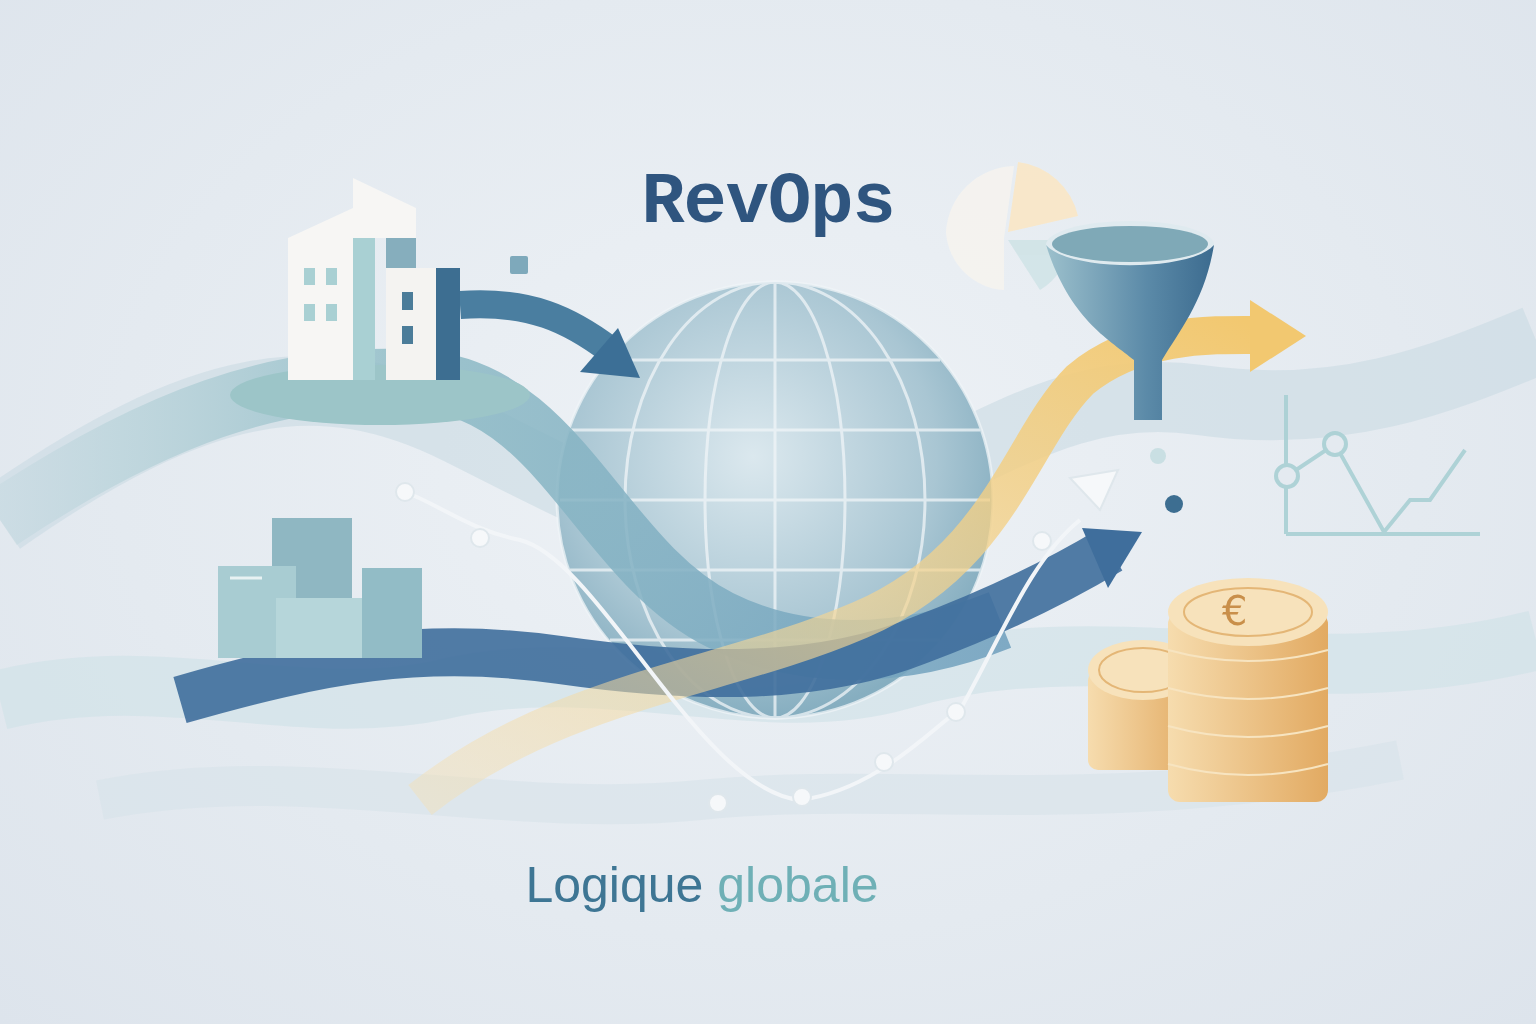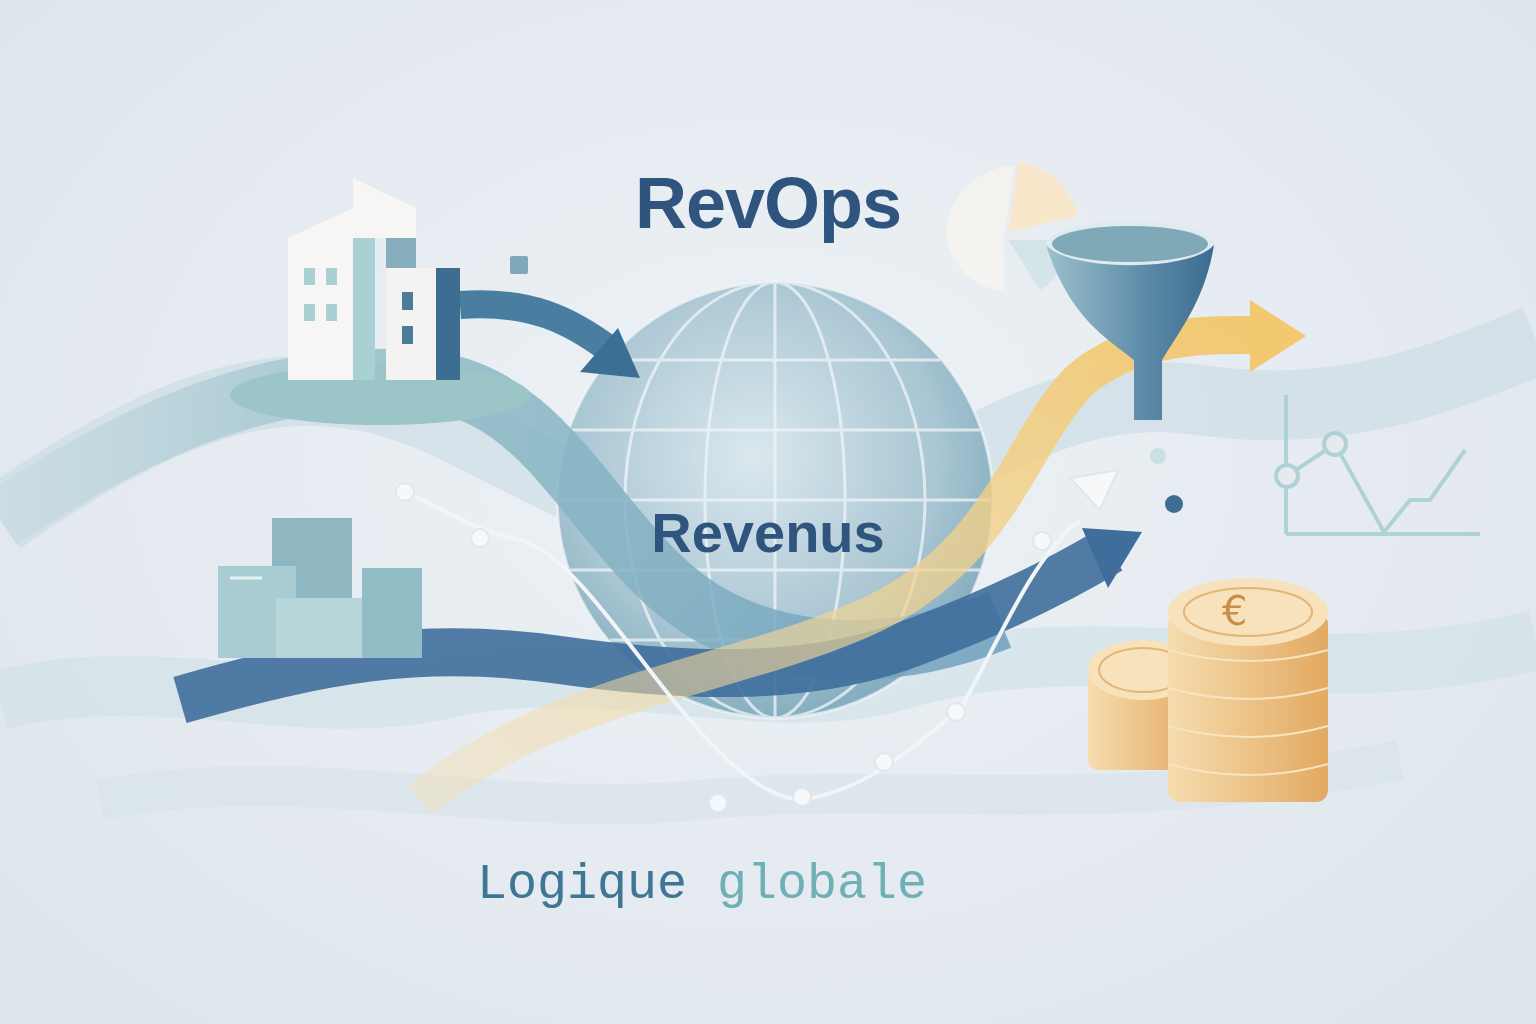--- a/index.html
+++ b/index.html
@@ -8,24 +8,24 @@
     background: radial-gradient(ellipse at 50% 45%, #eef2f6 0%, #e4eaf0 60%, #dde4ec 100%);
     font-family: "Liberation Sans", sans-serif;
     position: relative;
   }
   .canvas { position: absolute; inset: 0; }
   svg.art { position: absolute; left: 0; top: 0; }
   .title {
     position: absolute; left: 0; width: 1536px; text-align: center;
     font-family: "Liberation Sans", sans-serif; font-weight: bold; color: #2f557f;
   }
-  .t-revops { top: 162px; font-size: 72px; letter-spacing: -1px; left: 0; padding-left: 0; }
+  .t-revops { top: 162px; font-size: 72px; letter-spacing: -1px; left: 0; padding-left: 0; font-family: Liberation Mono, monospace; }
   .t-b2b { top: 398px; font-size: 70px; }
   .t-revenus { top: 500px; font-size: 56px; }
-  .t-logique { position: absolute; top: 856px; left: 0; width: 1404px; text-align: center; font-size: 50px; font-family: Liberation Mono, monospace; }
+  .t-logique { position: absolute; top: 856px; left: 0; width: 1404px; text-align: center; font-size: 50px; font-family: Liberation Sans, sans-serif; }
   .t-logique .w1 { color: #3e7694; }
   .t-logique .w2 { color: #6fb0b6; }
 </style>
 </head>
 <body>
 
 <div class="canvas">
 
 <svg class="art" width="1536" height="1024" viewBox="0 0 1536 1024">
   <defs>
@@ -161,17 +161,16 @@
       <path d="M1168,688 Q1248,710 1328,688"></path>
       <path d="M1168,726 Q1248,748 1328,726"></path>
       <path d="M1168,764 Q1248,786 1328,764"></path>
     </g>
     <ellipse cx="1248" cy="612" rx="80" ry="34" fill="#f7e2bb"></ellipse>
     <ellipse cx="1248" cy="612" rx="64" ry="24" fill="none" stroke="#e4b676" stroke-width="2"></ellipse>
   </g>
 </svg>
 
 <div class="title t-revops">RevOps</div>
-<div class="title t-revenus">Revenus</div>
 <div class="t-logique"><span class="w1">Logique</span> <span class="w2">globale</span></div>
 <div style="position:absolute; left:1222px; top:588px; font-size:40px; color:#c98f4a; font-family:'DejaVu Sans',sans-serif;">€</div>
 
 </div>
 
 </body></html>

